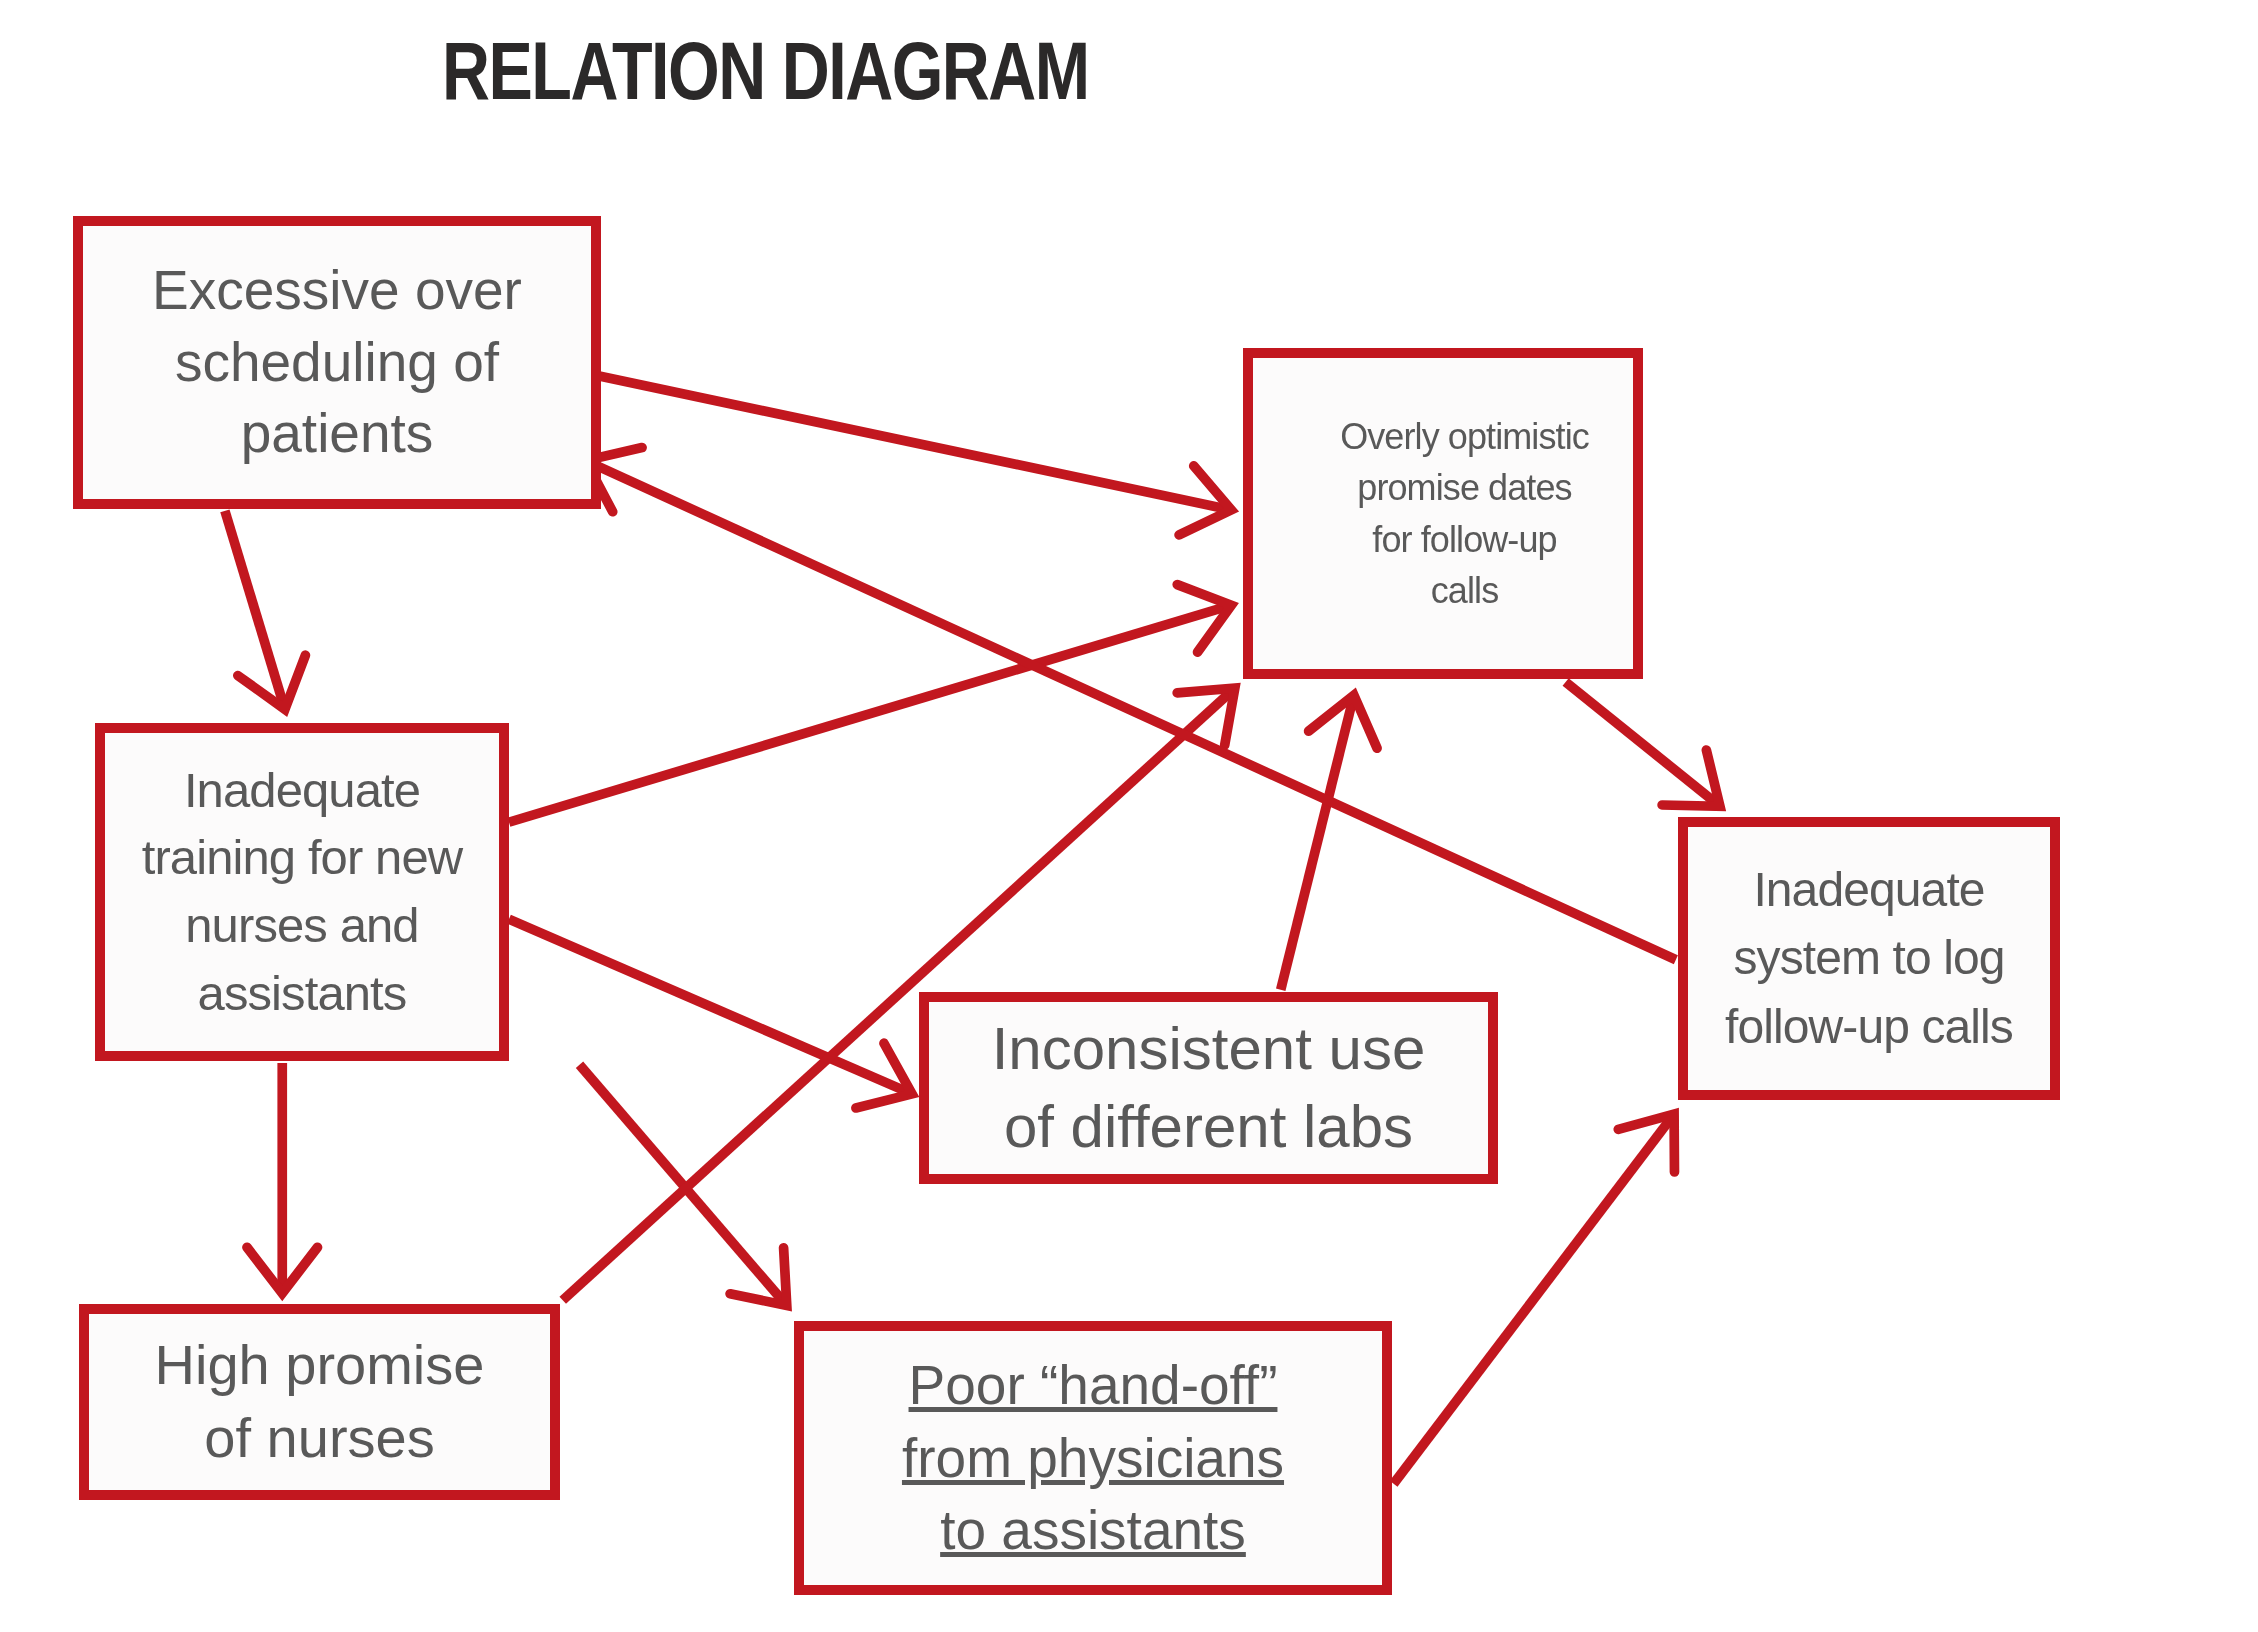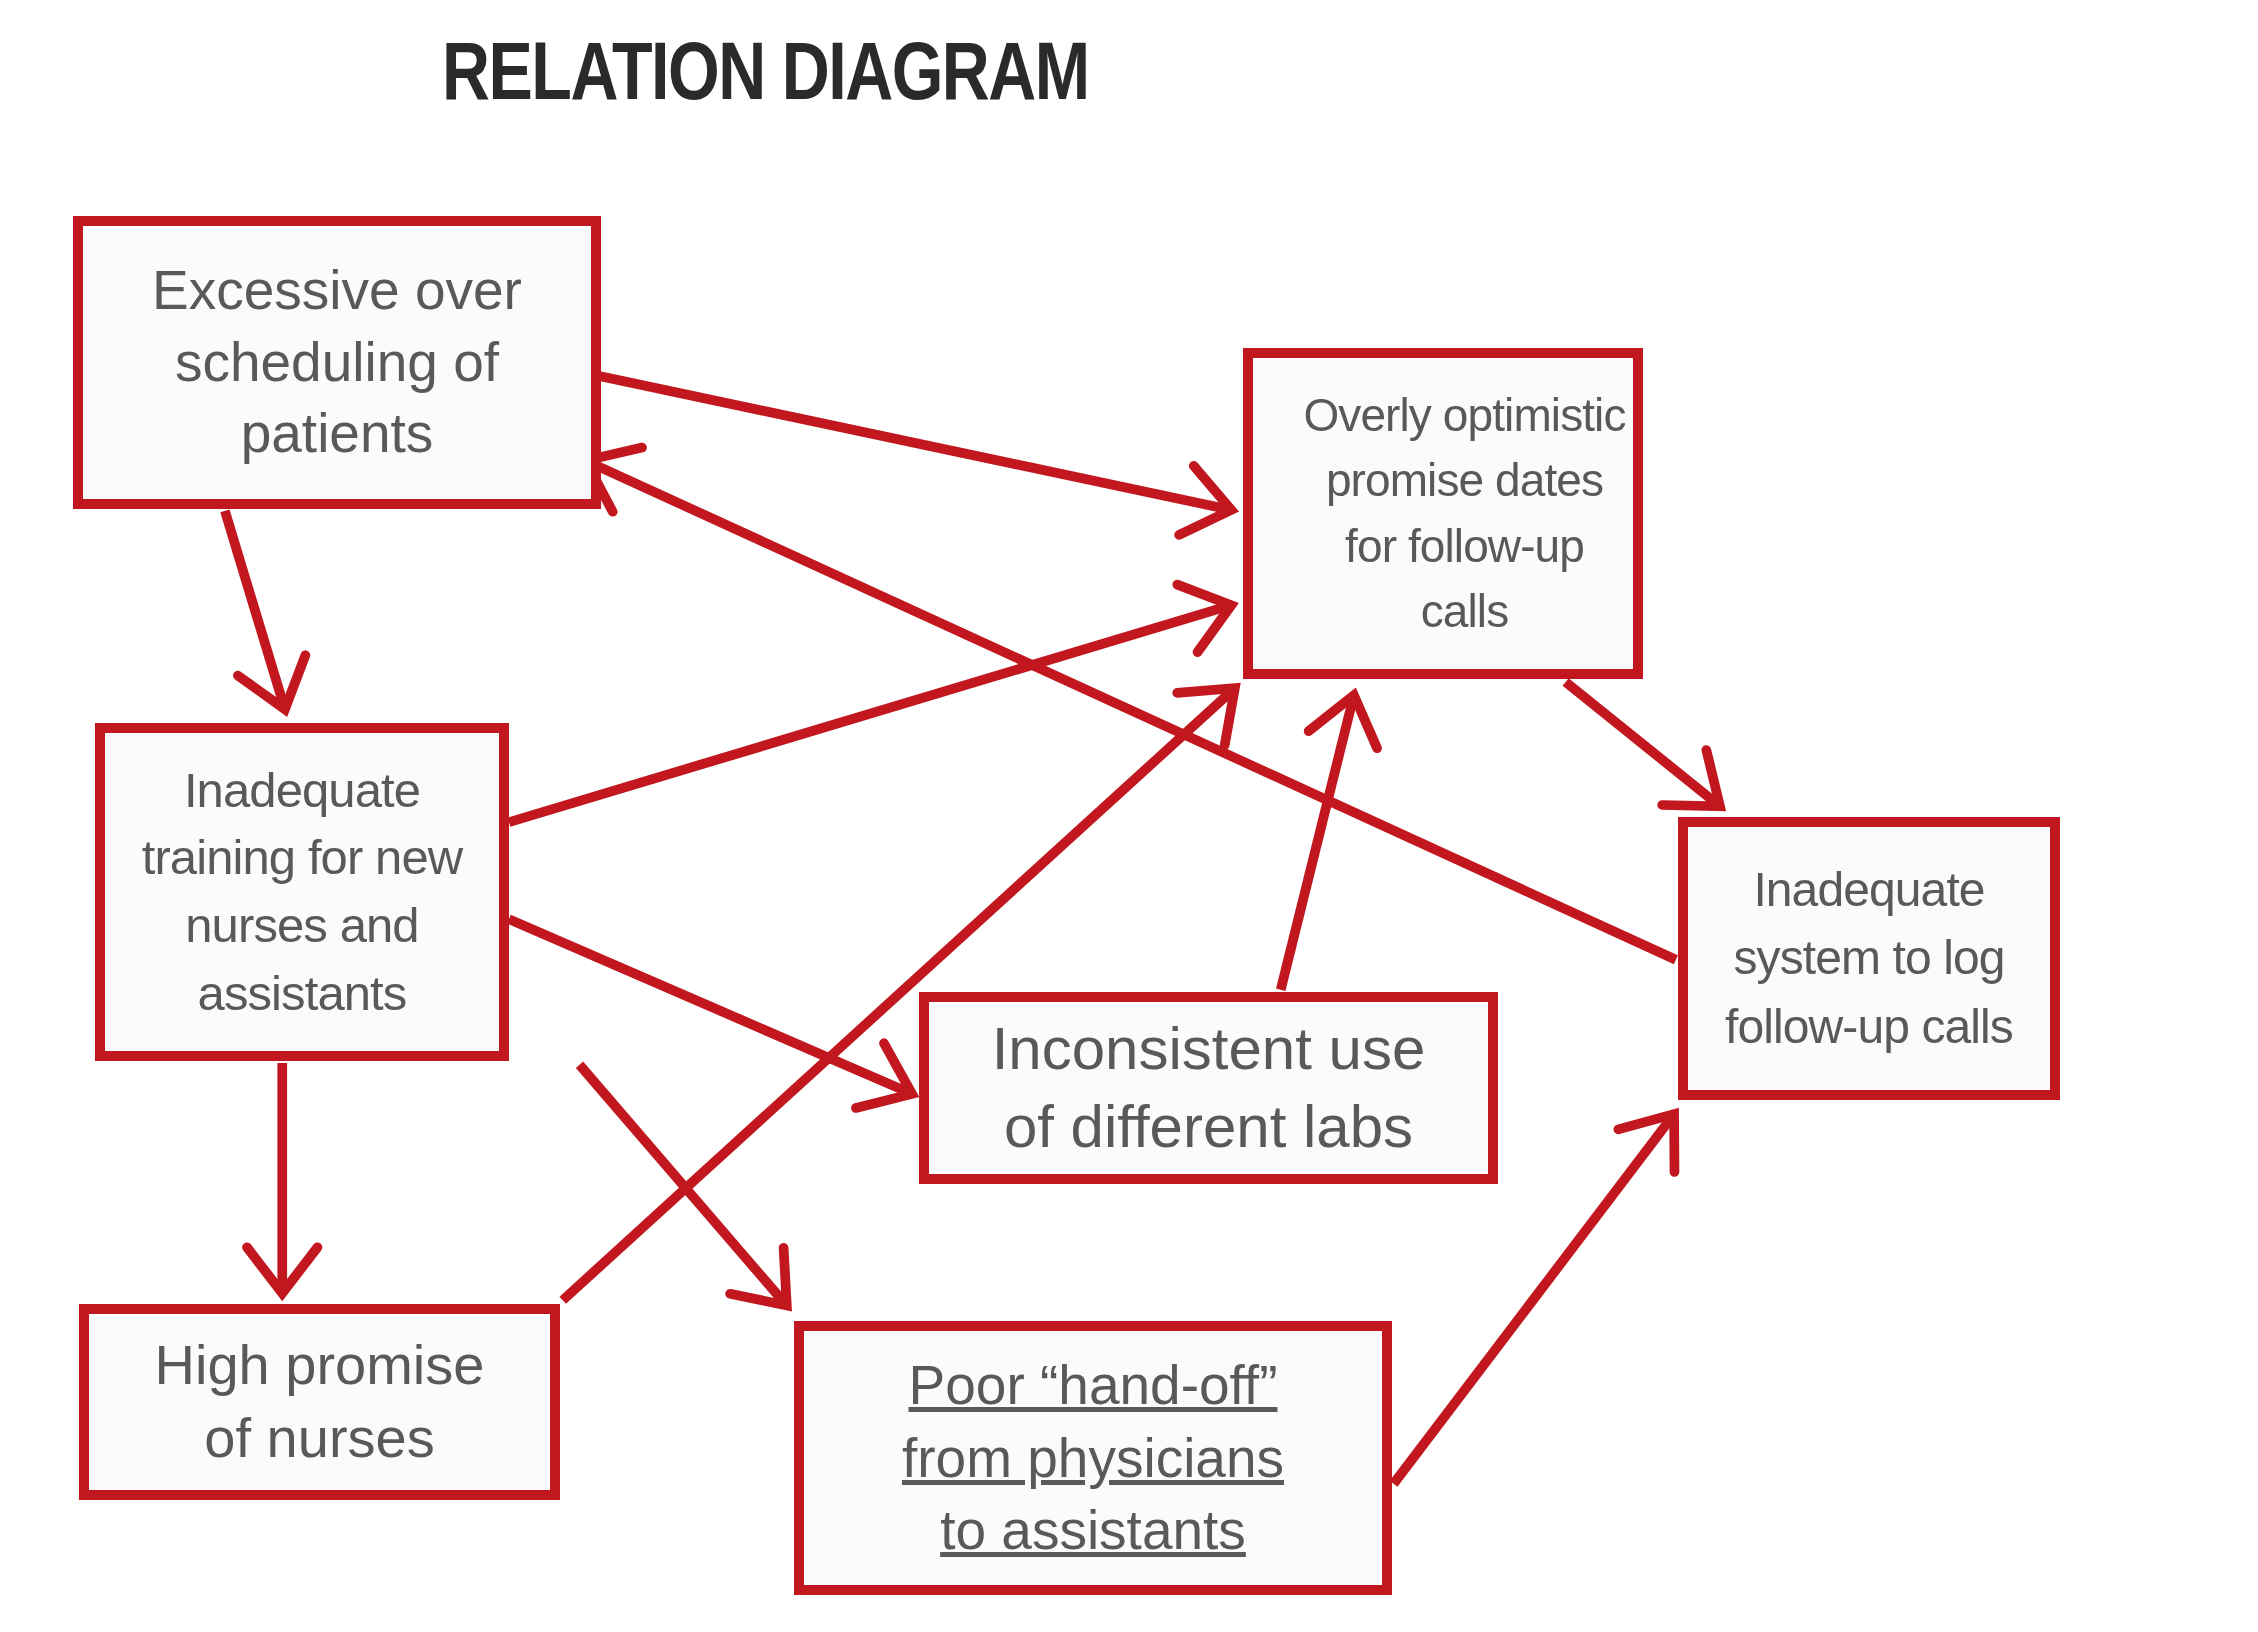--- a/index.html
+++ b/index.html
@@ -32,21 +32,21 @@
     box-sizing:border-box;
     display:flex;
     align-items:center;
     justify-content:center;
     text-align:center;
     color:#595959;
     white-space:pre-line;
   }
   .node span{display:block;width:100%;}
   .box-0{font-size:55px;line-height:1.30;}
-  .box-1{font-size:46px;line-height:1.42;letter-spacing:-0.9px;padding-left:43px;}
+  .box-1{font-size:36px;line-height:1.42;letter-spacing:-0.9px;padding-left:43px;}
   .box-2{font-size:49px;line-height:1.38;letter-spacing:-0.9px;}
   .box-3{font-size:60px;line-height:1.30;}
   .box-4{font-size:48px;line-height:1.42;letter-spacing:-0.9px;}
   .box-5{font-size:56px;line-height:1.30;}
   .box-6{font-size:55px;line-height:1.32;text-decoration:underline;}
 </style>
 </head>
 <body>
 
 <div id="stage">

